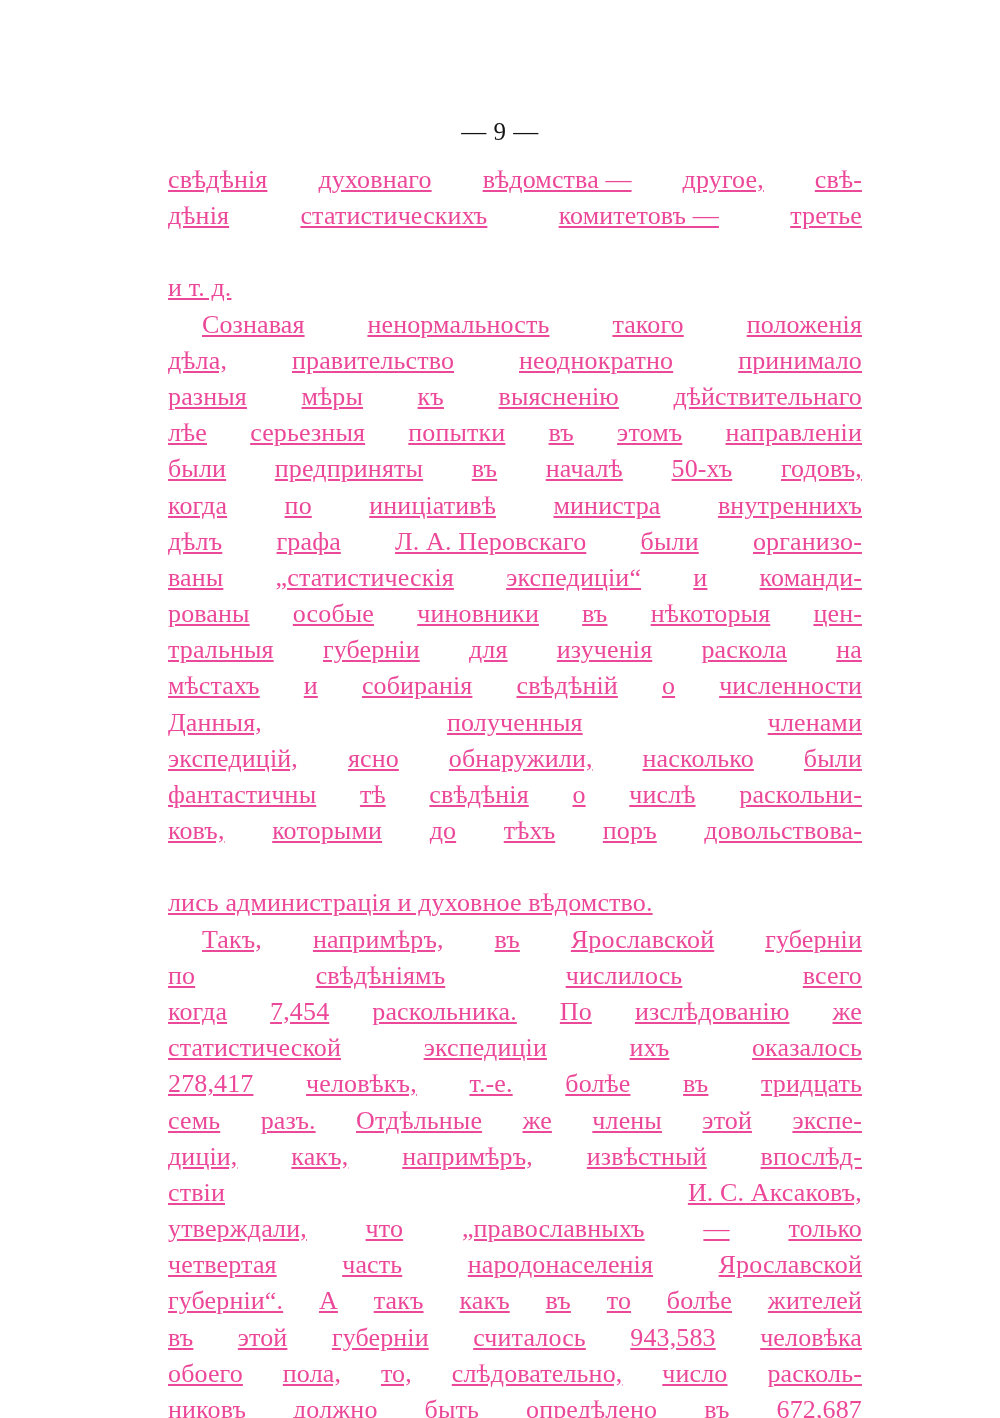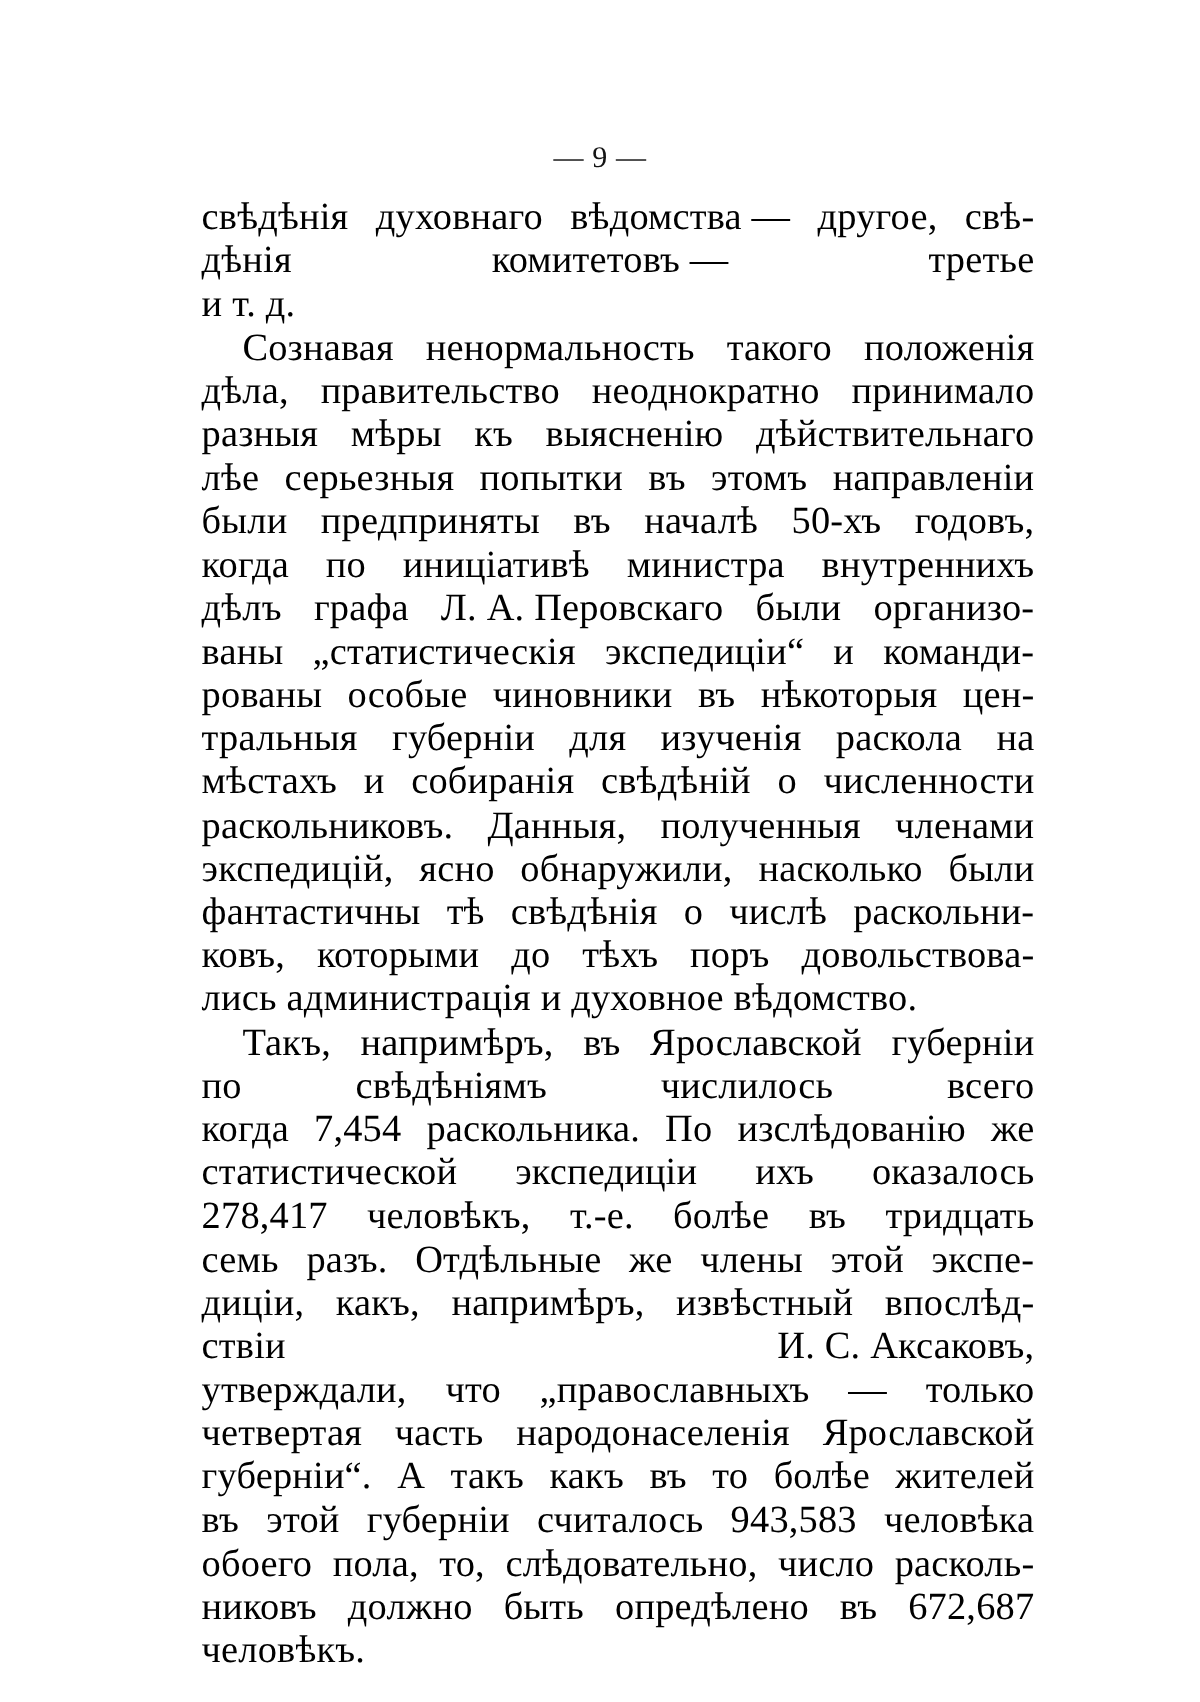--- a/index.html
+++ b/index.html
@@ -33,38 +33,40 @@
   
   .textblock {
     position: absolute;
     top: 162px;
     left: 168px;
     width: 694px;
   }
 
   .line {
     height: 36.2px;
-    font-size: 32px;
+    font-size: 26px;
     line-height: 36.2px;
     white-space: nowrap;
-    color: #000000;
+    color: #ec4899;
     letter-spacing: 0.005em;
+    text-decoration: underline;
     
   }
 
   
   .line.just {
     display: flex;
     justify-content: space-between;
   }
   .line.just > span { white-space: pre; }
 
   
   .line.rag {
     display: block;
+    margin-top: 36px;
   }
 
   
   .line.indent { padding-left: 34px; }
   .line.indent.just { padding-left: 34px; }
 
   
   .line, .folio {
     -webkit-font-smoothing: antialiased;
     text-rendering: optimizeLegibility;
@@ -81,20 +83,21 @@
       <div>
         <div class="line just">
           <span>свѣдѣнія</span>
           <span>духовнаго</span>
           <span>вѣдомства —</span>
           <span>другое,</span>
           <span>свѣ-</span>
         </div>
         <div class="line just">
           <span>дѣнія</span>
+          <span>статистическихъ</span>
           <span>комитетовъ —</span>
           <span>третье</span>
         </div>
         <div class="line rag">и т. д.</div>
       </div>
       <div>
         <div class="line just indent">
           <span>Сознавая</span>
           <span>ненормальность</span>
           <span>такого</span>
@@ -168,21 +171,20 @@
         </div>
         <div class="line just">
           <span>мѣстахъ</span>
           <span>и</span>
           <span>собиранія</span>
           <span>свѣдѣній</span>
           <span>о</span>
           <span>численности</span>
         </div>
         <div class="line just">
-          <span>раскольниковъ.</span>
           <span>Данныя,</span>
           <span>полученныя</span>
           <span>членами</span>
         </div>
         <div class="line just">
           <span>экспедицій,</span>
           <span>ясно</span>
           <span>обнаружили,</span>
           <span>насколько</span>
           <span>были</span>

